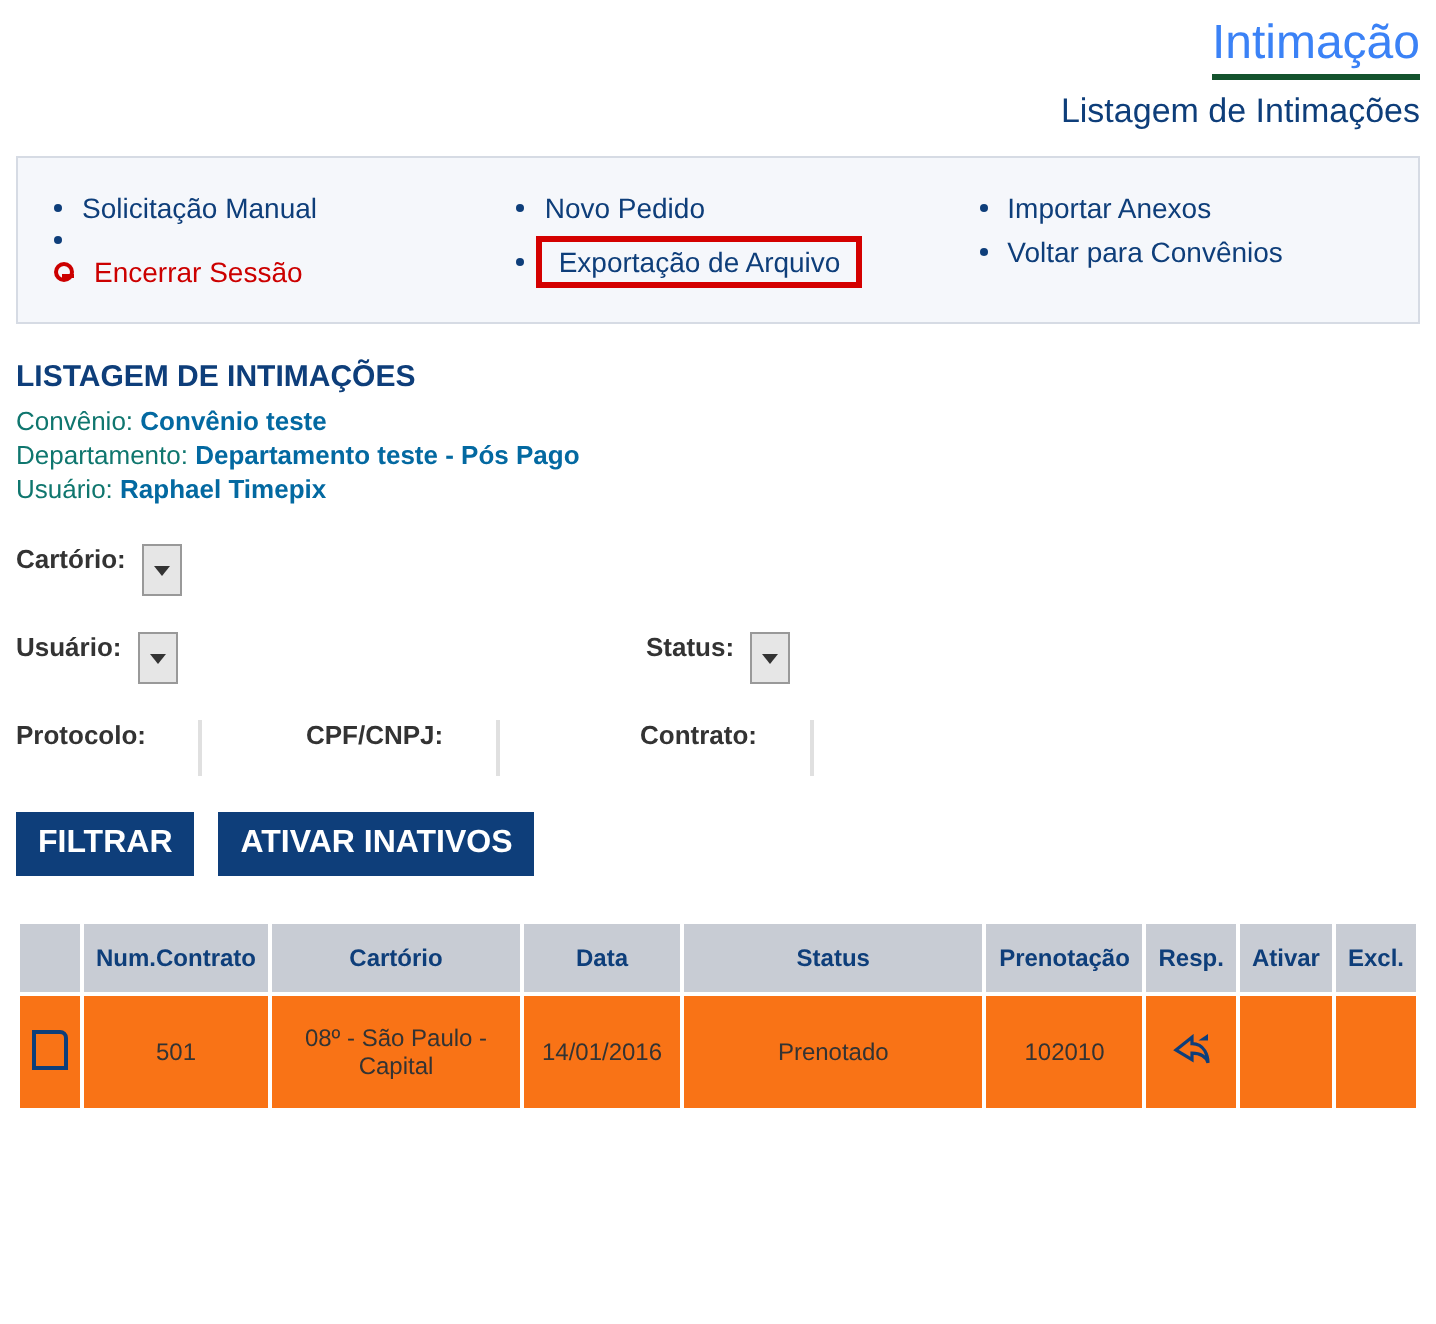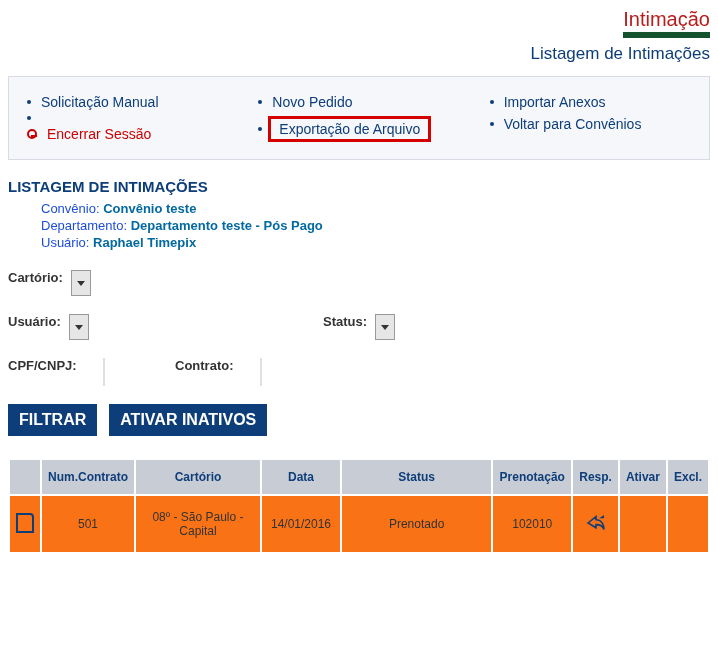--- a/index.html
+++ b/index.html
@@ -7,24 +7,24 @@
     margin: 0;
     padding: 8px;
     font-family: Arial, sans-serif;
     font-size: 13px;
     color: #333;
     background: #fff;
     width: 718px;
   }
   .header-right { text-align: right; margin-bottom: 4px; }
   .page-title {
-    color: #b91c1c;
-    font-size: 20px;
+    color: #3b82f6;
+    font-size: 24px;
     display: inline-block;
-    border-bottom: 6px solid #14532d;
+    border-bottom: 3px solid #14532d;
     padding-bottom: 1px;
   }
   .subtitle { color: #0e3e7a; font-size: 17px; text-align: right; margin: 6px 0 12px; }
   .nav-panel {
     background: #f5f7fb;
     border: 1px solid #d6dbe4;
     padding: 14px 18px;
     display: flex;
     gap: 30px;
     margin-bottom: 18px;
@@ -41,21 +41,21 @@
     content:""; position:absolute; left:2px; top:4px; width:6px; height:2px; background:#c00;
   }
   .nav-item.exit .nav-link { color: #c00; }
   .nav-item.highlight .nav-link {
     border: 3px solid #d40000;
     padding: 2px 8px;
     margin-left:-4px;
   }
   .section-title { color:#0e3e7a; font-weight:bold; font-size:15px; margin: 2px 0 6px; }
   .info-line { margin: 2px 0; font-size:13px; }
-  .info-line .label { color:#1d4ed8;margin-left:33px; }
+  .info-line .label { color:#0f766e; }
   .info-line .value { font-weight:bold; color:#0369a1; }
   .filters { margin-top: 20px; }
   .frow { display:flex; gap:40px; margin-bottom:18px; }
   .fgroup { display:flex; flex-direction:row;gap:26px; }
   .fgroup label { font-weight:bold; margin-bottom:4px; font-size:13px; }
   .select-box { position:relative; }
   .select-box .sb {
     background:#e0e0e0; border:1px solid #aaa; height:26px;
   }
   .select-box .sb-btn {
@@ -173,20 +173,24 @@
       <label>Status:</label>
       <div class="select-box">
         <div class="sb"></div>
         <div class="sb-btn">
             <div class="chev-down"></div>
           </div>
       </div>
     </div>
   </div>
   <div class="frow" style="gap:30px">
+    <div class="fgroup" style="width:115px">
+      <label>Protocolo:</label>
+      <div class="text-input"></div>
+    </div>
     <div class="fgroup" style="width:115px">
       <label>CPF/CNPJ:</label>
       <div class="text-input"></div>
     </div>
     <div class="fgroup" style="width:115px; margin-left:22px">
       <label>Contrato:</label>
       <div class="text-input"></div>
     </div>
   </div>
 </div>

